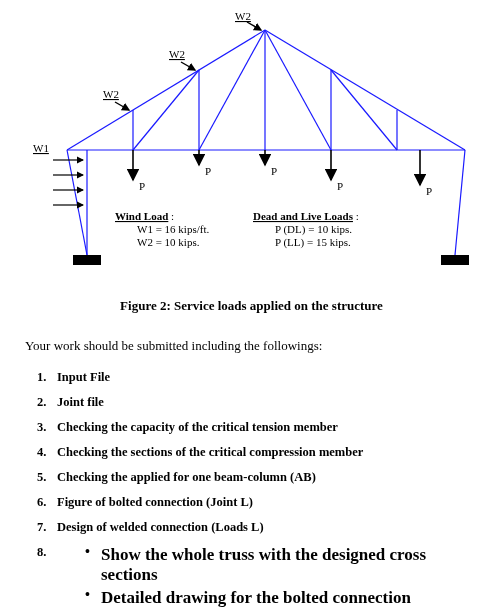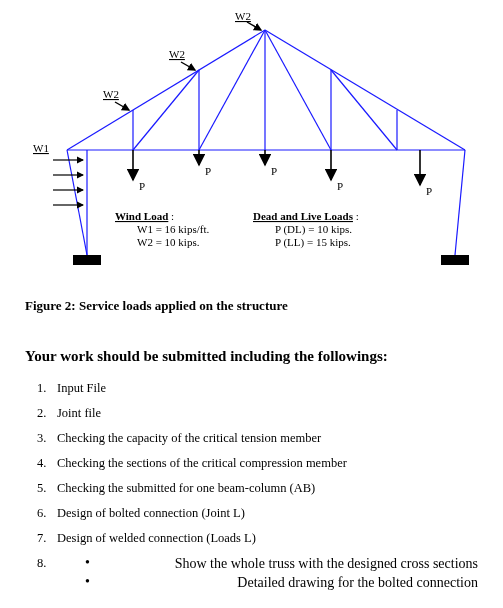--- a/index.html
+++ b/index.html
@@ -9,58 +9,59 @@
       color: #000;
       background: #fff;
       width: 503px;
       padding: 10px 25px 20px 25px;
     }
     .figure-area {
       width: 100%;
       margin-bottom: 20px;
     }
     .figure-caption {
+      text-align: center;
       font-weight: bold;
       font-size: 13px;
-      margin: 28px 0 34px 0;
+      margin: 28px 0 24px 0;
     }
     .section-heading {
-      font-weight: bold;
-      font-size: 15px;
+      font-weight: normal;
+      font-size: 13px;
       margin-bottom: 16px;
     }
     ol.main-list {
       list-style: none;
       counter-reset: item;
       padding-left: 12px;
     }
     ol.main-list > li {
       counter-increment: item;
       margin-bottom: 10px;
       padding-left: 20px;
       position: relative;
       font-size: 12.5px;
+      font-weight: bold;
     }
     ol.main-list > li::before {
       content: counter(item) ".";
       position: absolute;
       left: 0;
       font-size: 12.5px;
     }
     ul.sub-list {
       list-style: none;
       padding-left: 28px;
       margin-top: 10px;
     }
     ul.sub-list > li {
       margin-bottom: 3px;
       padding-left: 16px;
       position: relative;
-      font-size: 14px;
-      text-align: right;
+      font-size: 17px;
     }
     ul.sub-list > li::before {
       content: "•";
       position: absolute;
       left: 0;
       font-size: 14px;
       line-height: 1;
     }
     svg.diagram {
       display: block;
@@ -165,22 +166,22 @@
   <div class="figure-caption">Figure 2: Service loads applied on the structure</div>
 </div>
 
 <div class="section-heading">Your work should be submitted including the followings:</div>
 
 <ol class="main-list">
   <li>Input File</li>
   <li>Joint file</li>
   <li>Checking the capacity of the critical tension member</li>
   <li>Checking the sections of the critical compression member</li>
-  <li>Checking the submitted for one beam-column (AB)</li>
-  <li>Design of bolted connection (Joint L)</li>
+  <li>Checking the applied for one beam-column (AB)</li>
+  <li>Figure of bolted connection (Joint L)</li>
   <li>Design of welded connection (Loads L)</li>
   <li>
     <ul class="sub-list">
       <li>Show the whole truss with the designed cross sections</li>
       <li>Detailed drawing for the bolted connection</li>
 
     </ul>
   </li>
 </ol>
 

